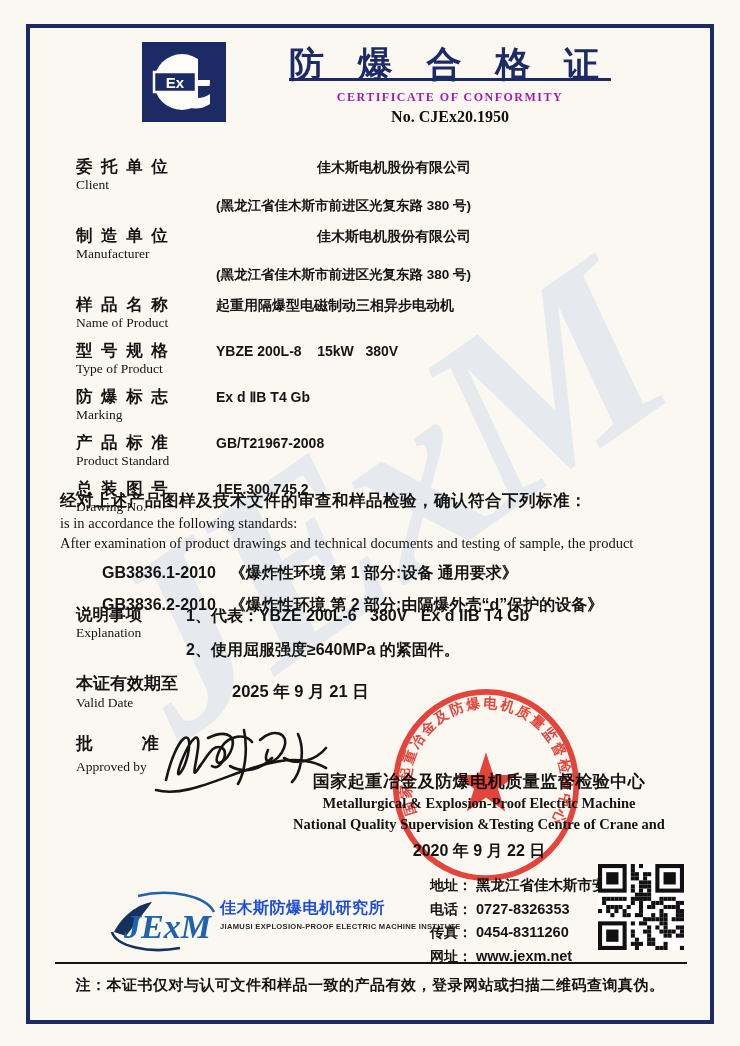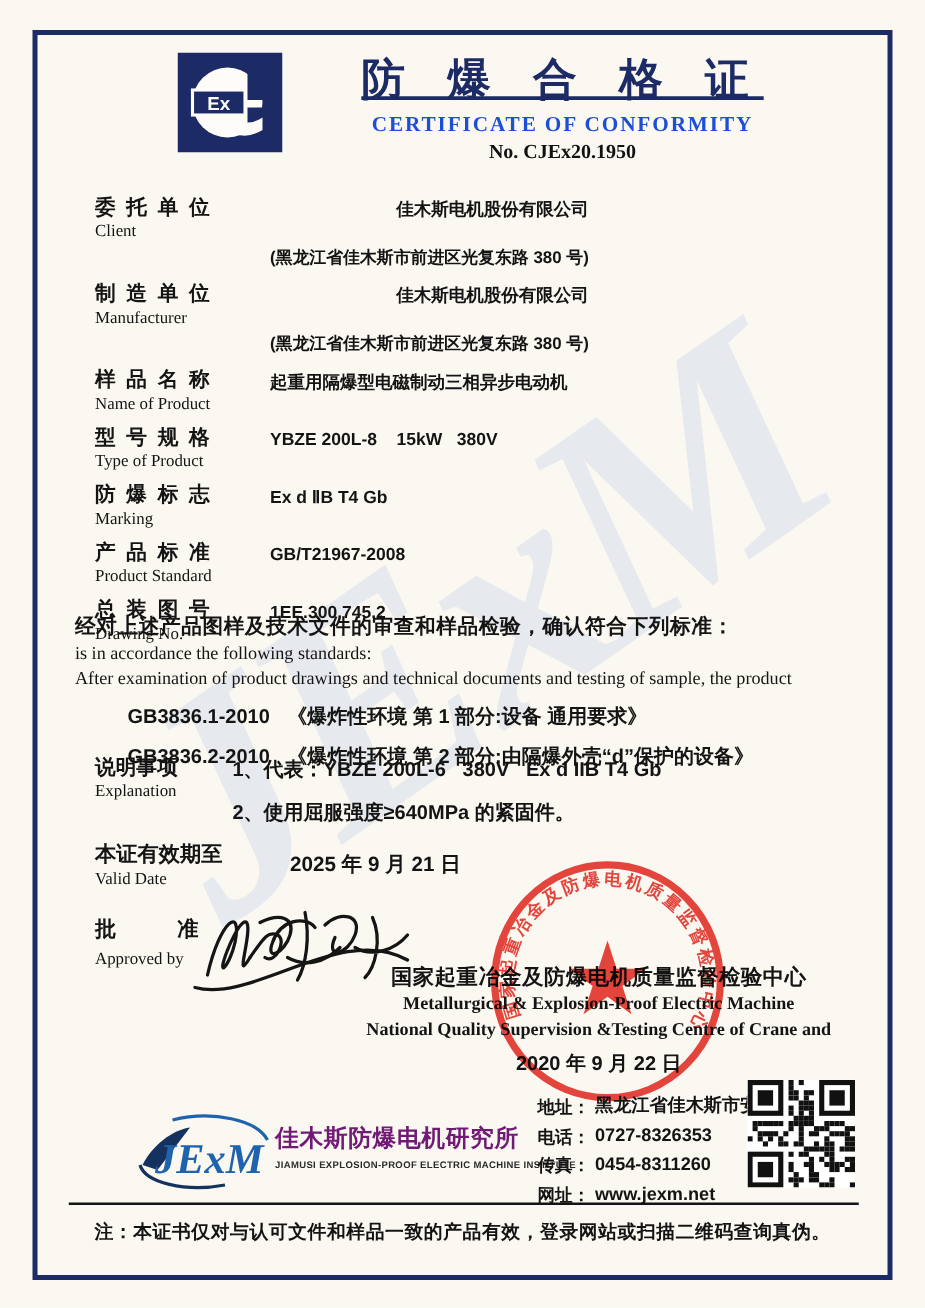--- a/index.html
+++ b/index.html
@@ -18,21 +18,21 @@
     transform:rotate(-35deg);transform-origin:center;
     font-size:250px;font-weight:bold;font-style:italic;
     color:rgba(125,158,215,0.16);letter-spacing:-8px;pointer-events:none;
     font-family:"Liberation Serif", serif;
   }
   
   .header{left:142px;top:42px;width:540px;display:flex;}
   .exlogo{width:84px;height:80px;flex:0 0 auto;}
   .titleblock{width:400px;margin-left:24px;text-align:center;}
   .title-cn{font-size:35px;font-weight:bold;color:#1c2b66;letter-spacing:12px;line-height:1.25;white-space:nowrap;text-decoration:underline;}
-  .title-en{font-size:17px;font-weight:bold;color:#1d4ed8;letter-spacing:1.5px;margin-top:4px;font-family:"Liberation Serif", serif;white-space:nowrap;}
+  .title-en{font-size:12px;font-weight:bold;color:#a21caf;letter-spacing:1.5px;margin-top:4px;font-family:"Liberation Serif", serif;white-space:nowrap;}
   .cert-no{font-size:16px;font-weight:bold;color:#111;margin-top:3px;font-family:"Liberation Serif", serif;}
   
   .fields{left:76px;top:156px;width:600px;}
   .frow{display:flex;margin-bottom:9px;}
   .frow.two{margin-bottom:10px;}
   .flabel{width:140px;flex:0 0 auto;}
   .flabel .cn{font-size:16.5px;font-weight:bold;letter-spacing:2px;line-height:20px;white-space:nowrap;}
   .flabel .en{font-size:13.5px;line-height:17px;font-family:"Liberation Serif", serif;}
   .fvalue{padding-left:0px;padding-top:1px;}
   .fvalue .v{font-size:14px;font-weight:bold;line-height:20px;white-space:pre-wrap;text-align:right;}
@@ -60,21 +60,21 @@
   .approve-label .en{font-size:13.5px;font-family:"Liberation Serif", serif;margin-top:4px;}
   .signature{left:148px;top:708px;width:215px;height:100px;}
   .orgblock{left:278px;top:770px;width:402px;text-align:center;}
   .org-cn{font-size:17px;font-weight:bold;letter-spacing:0.5px;white-space:nowrap;}
   .org-en{font-size:14.5px;font-weight:bold;line-height:21px;font-family:"Liberation Serif", serif;white-space:nowrap;}
   .org-date{font-size:16px;font-weight:bold;margin-top:6px;}
   .stamp{left:390px;top:686px;width:192px;height:198px;opacity:.85;mix-blend-mode:multiply;}
   
   .flogo-svg{left:108px;top:890px;width:110px;height:64px;}
   .flogo-text{left:220px;top:898px;width:230px;}
-  .flogo-cn{font-size:19px;font-weight:bold;color:#701a75;letter-spacing:0.5px;white-space:nowrap;}
+  .flogo-cn{font-size:16px;font-weight:bold;color:#1d4ed8;letter-spacing:0.5px;white-space:nowrap;}
   .flogo-en{font-size:7.6px;font-weight:bold;color:#2a2a2a;letter-spacing:0.3px;margin-top:3px;white-space:nowrap;}
   .contact{left:430px;top:874px;width:240px;}
   .c-row{display:flex;line-height:23.5px;white-space:nowrap;}
   .c-label{font-size:14px;font-weight:bold;}
   .c-value{font-size:14.5px;font-weight:bold;margin-left:4px;}
   .qr{left:598px;top:864px;width:86px;height:86px;background:#fff;}
   .rule{left:55px;top:962px;width:632px;height:0;border-top:2.5px solid #141414;}
   .note{left:48px;top:976px;width:644px;text-align:center;font-size:15px;font-weight:bold;letter-spacing:0.5px;white-space:nowrap;}
 </style>
 </head>

